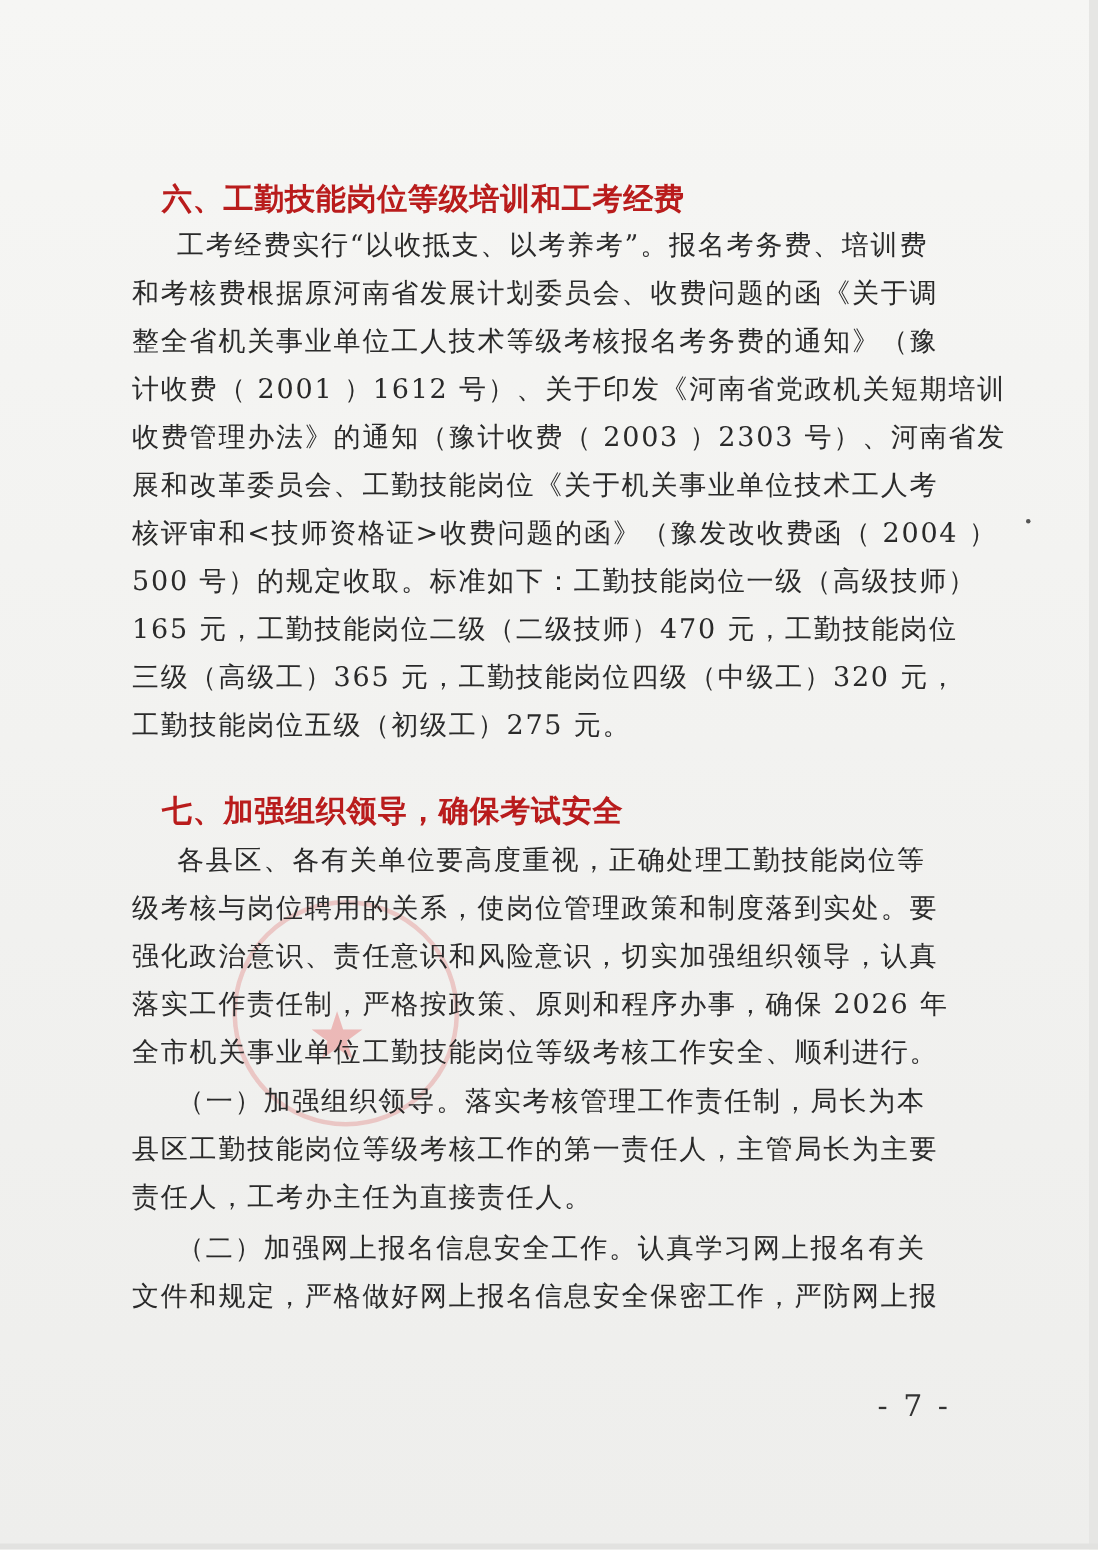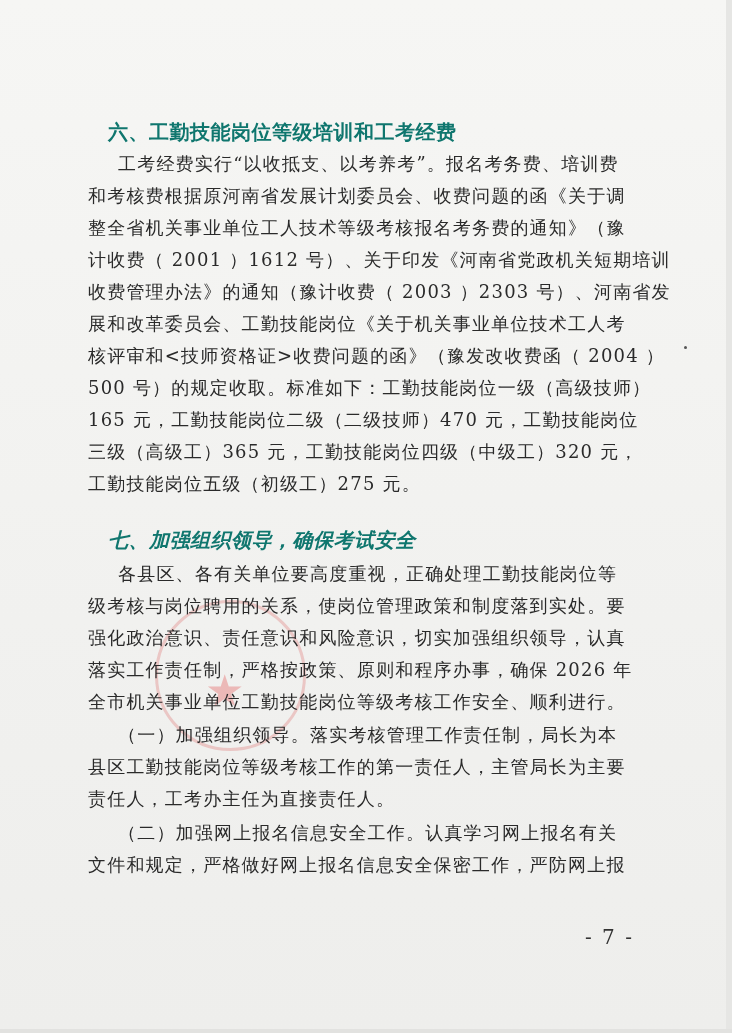--- a/index.html
+++ b/index.html
@@ -4,21 +4,21 @@
 <style>
   html,body{margin:0;padding:0;}
   body{width:732px;height:1033px;background:#f3f3f1;position:relative;overflow:hidden;
        font-family:"DejaVu Serif","Liberation Serif",serif;color:#2a2a2a;}
   .page{position:absolute;left:0;top:0;width:732px;height:1033px;
         background:linear-gradient(180deg,#f6f6f4 0%,#f1f1ef 60%,#eeeeec 100%);}
   .edge-r{position:absolute;right:0;top:0;width:6px;height:1033px;background:#e6e6e4;}
   .edge-b{position:absolute;left:0;bottom:0;width:732px;height:4px;background:#e2e2e0;}
   .line{position:absolute;left:88px;white-space:nowrap;font-size:18px;letter-spacing:1.2px;line-height:26px;}
   .indent{left:118px;}
-  .heading{left:108px;font-family:"DejaVu Sans","Liberation Sans",sans-serif;font-weight:bold;font-size:20px;letter-spacing:0.5px;color:#0f766e;}
+  .heading{left:108px;font-family:"DejaVu Sans","Liberation Sans",sans-serif;font-weight:bold;font-size:20px;letter-spacing:0.5px;color:#b91c1c;}
   .pagenum{position:absolute;left:585px;top:925px;font-size:20px;color:#333;letter-spacing:2px;}
   .seal{position:absolute;left:155px;top:600px;width:145px;height:145px;border-radius:50%;
         border:3px solid rgba(220,90,90,0.28);}
   .seal-star{position:absolute;left:205px;top:665px;font-size:44px;color:rgba(225,80,80,0.35);}
   .dot{position:absolute;width:3px;height:3px;border-radius:50%;background:#555;}
 </style>
 </head>
 <body>
 
 <div class="page"></div>
@@ -36,21 +36,21 @@
 <div class="line" style="top:215px;">整全省机关事业单位工人技术等级考核报名考务费的通知》（豫</div>
 <div class="line" style="top:247px;">计收费（ 2001 ）1612 号）、关于印发《河南省党政机关短期培训</div>
 <div class="line" style="top:279px;">收费管理办法》的通知（豫计收费（ 2003 ）2303 号）、河南省发</div>
 <div class="line" style="top:311px;">展和改革委员会、工勤技能岗位《关于机关事业单位技术工人考</div>
 <div class="line" style="top:343px;">核评审和&lt;技师资格证&gt;收费问题的函》（豫发改收费函（ 2004 ）</div>
 <div class="line" style="top:375px;">500 号）的规定收取。标准如下：工勤技能岗位一级（高级技师）</div>
 <div class="line" style="top:407px;">165 元，工勤技能岗位二级（二级技师）470 元，工勤技能岗位</div>
 <div class="line" style="top:439px;">三级（高级工）365 元，工勤技能岗位四级（中级工）320 元，</div>
 <div class="line" style="top:471px;">工勤技能岗位五级（初级工）275 元。</div>
 
-<div class="line heading" style="top:527px;font-style:italic;">七、加强组织领导，确保考试安全</div>
+<div class="line heading" style="top:527px;">七、加强组织领导，确保考试安全</div>
 <div class="line indent" style="top:561px;">各县区、各有关单位要高度重视，正确处理工勤技能岗位等</div>
 <div class="line" style="top:593px;">级考核与岗位聘用的关系，使岗位管理政策和制度落到实处。要</div>
 <div class="line" style="top:625px;">强化政治意识、责任意识和风险意识，切实加强组织领导，认真</div>
 <div class="line" style="top:657px;">落实工作责任制，严格按政策、原则和程序办事，确保 2026 年</div>
 <div class="line" style="top:689px;">全市机关事业单位工勤技能岗位等级考核工作安全、顺利进行。</div>
 <div class="line indent" style="top:722px;">（一）加强组织领导。落实考核管理工作责任制，局长为本</div>
 <div class="line" style="top:754px;">县区工勤技能岗位等级考核工作的第一责任人，主管局长为主要</div>
 <div class="line" style="top:786px;">责任人，工考办主任为直接责任人。</div>
 <div class="line indent" style="top:820px;">（二）加强网上报名信息安全工作。认真学习网上报名有关</div>
 <div class="line" style="top:852px;text-align:right;">文件和规定，严格做好网上报名信息安全保密工作，严防网上报</div>

